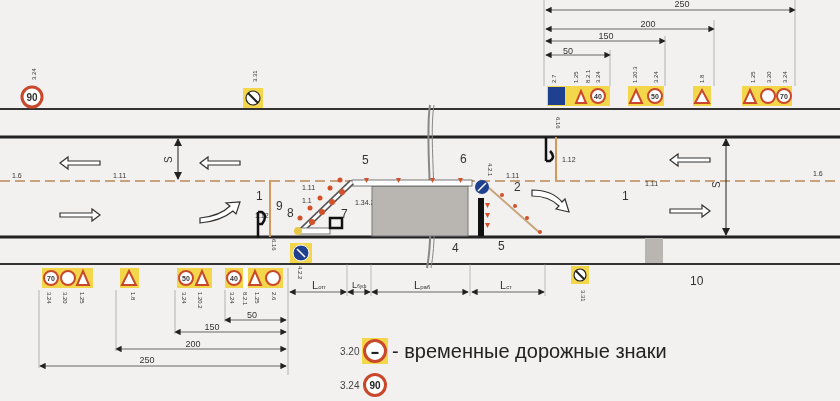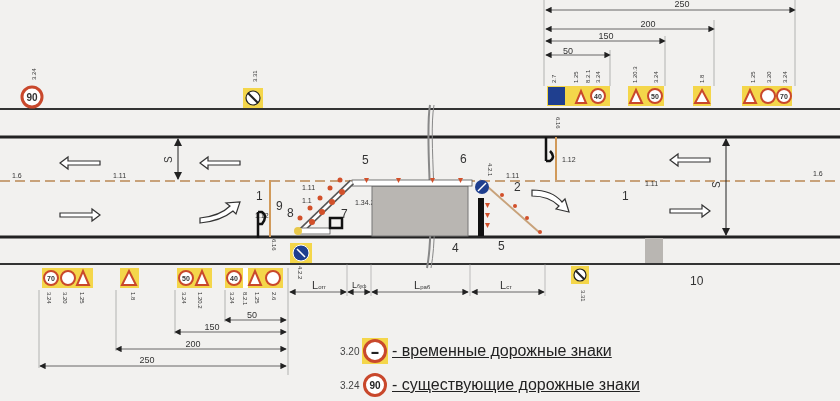--- a/index.html
+++ b/index.html
@@ -9,21 +9,21 @@
     font-family: "Liberation Sans", sans-serif;
     position: relative;
   }
   #scheme { position: absolute; left: 0; top: 0; width: 840px; height: 401px; }
   .lbl { font-family: "Liberation Sans", sans-serif; fill: #333; }
   .legend {
     position: absolute; left: 340px; display: flex; align-items: center;
     font-family: "Liberation Sans", sans-serif; color: #222;
   }
   .legend .code { font-size: 10px; color: #444; width: 22px; }
-  .legend .text { font-size: 16px; margin-left: 4px; text-decoration: underline; }
+  .legend .text { font-size: 20px; margin-left: 4px; }
   .legend .sign-box {
     width: 26px; height: 26px; display: flex; align-items: center; justify-content: center;
   }
   .legend .sign-box.temp { background: #f4d64a; }
   .legend .circle {
     width: 18px; height: 18px; border-radius: 50%; border: 3px solid #c9482c; background: #fff;
     display: flex; align-items: center; justify-content: center;
     font-size: 10px; font-weight: bold; color: #222;
   }
 </style>
@@ -292,14 +292,13 @@
   <span class="sign-box temp">
     <span class="circle" style="font-size:7px;">▬</span>
   </span>
   <span class="text">- временные  дорожные  знаки</span>
 </div>
 <div class="legend" style="top: 372px;">
   <span class="code">3.24</span>
   <span class="sign-box">
     <span class="circle">90</span>
   </span>
-  <span class="text">- существующие  дорожные  знаки</span>
 </div>
 
 </body></html>

